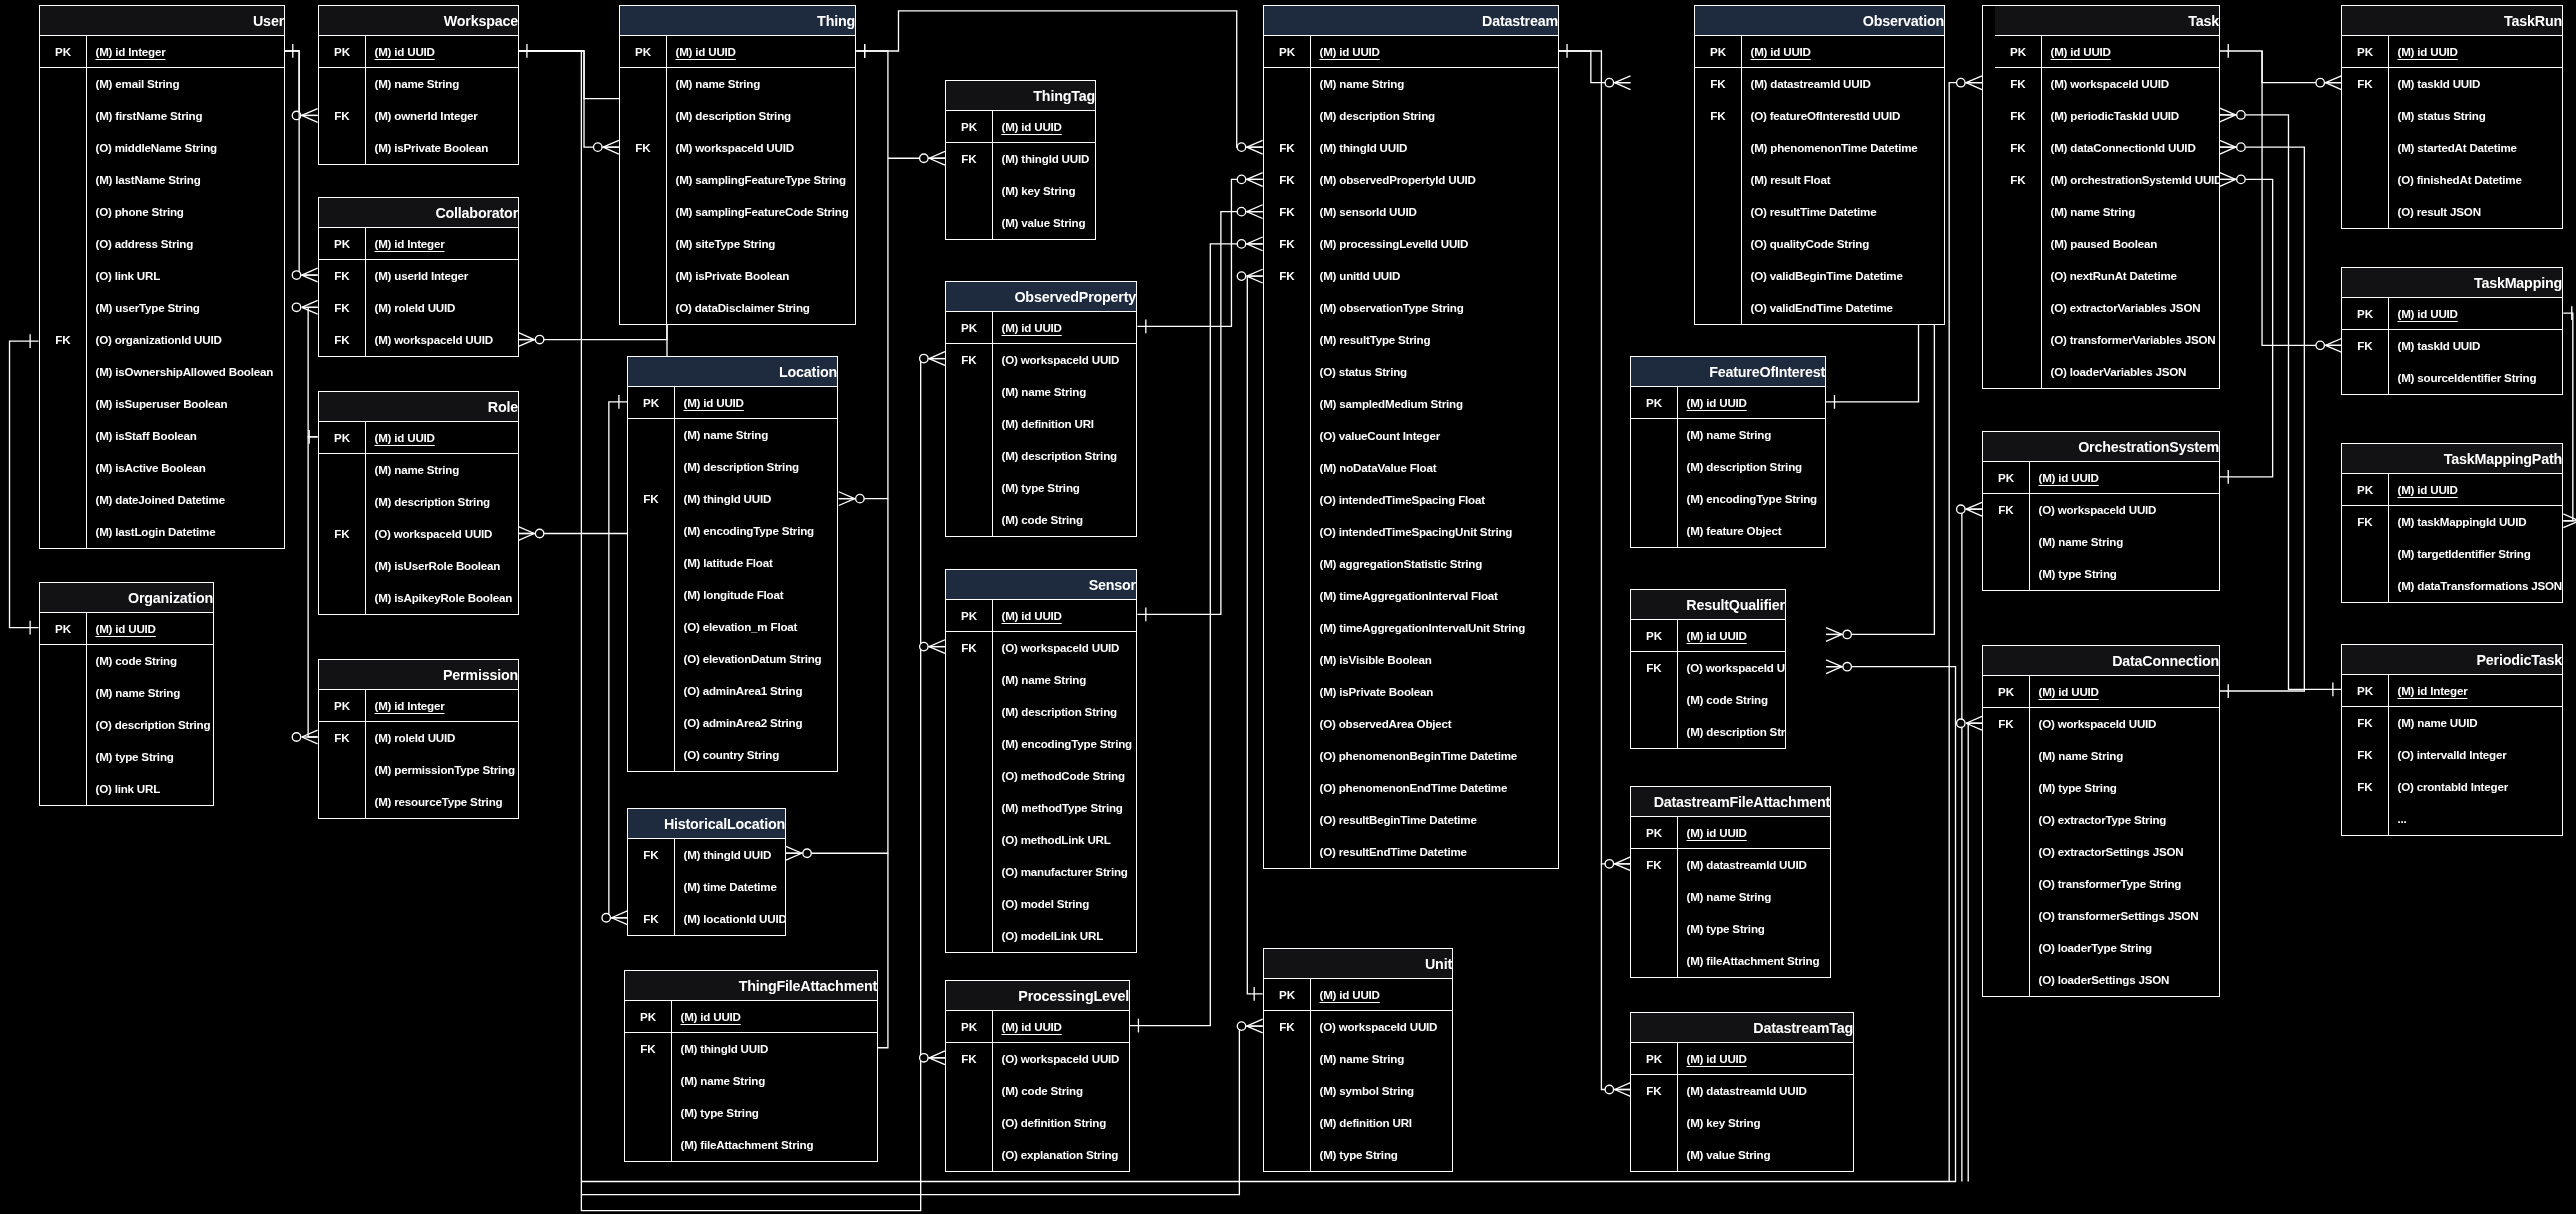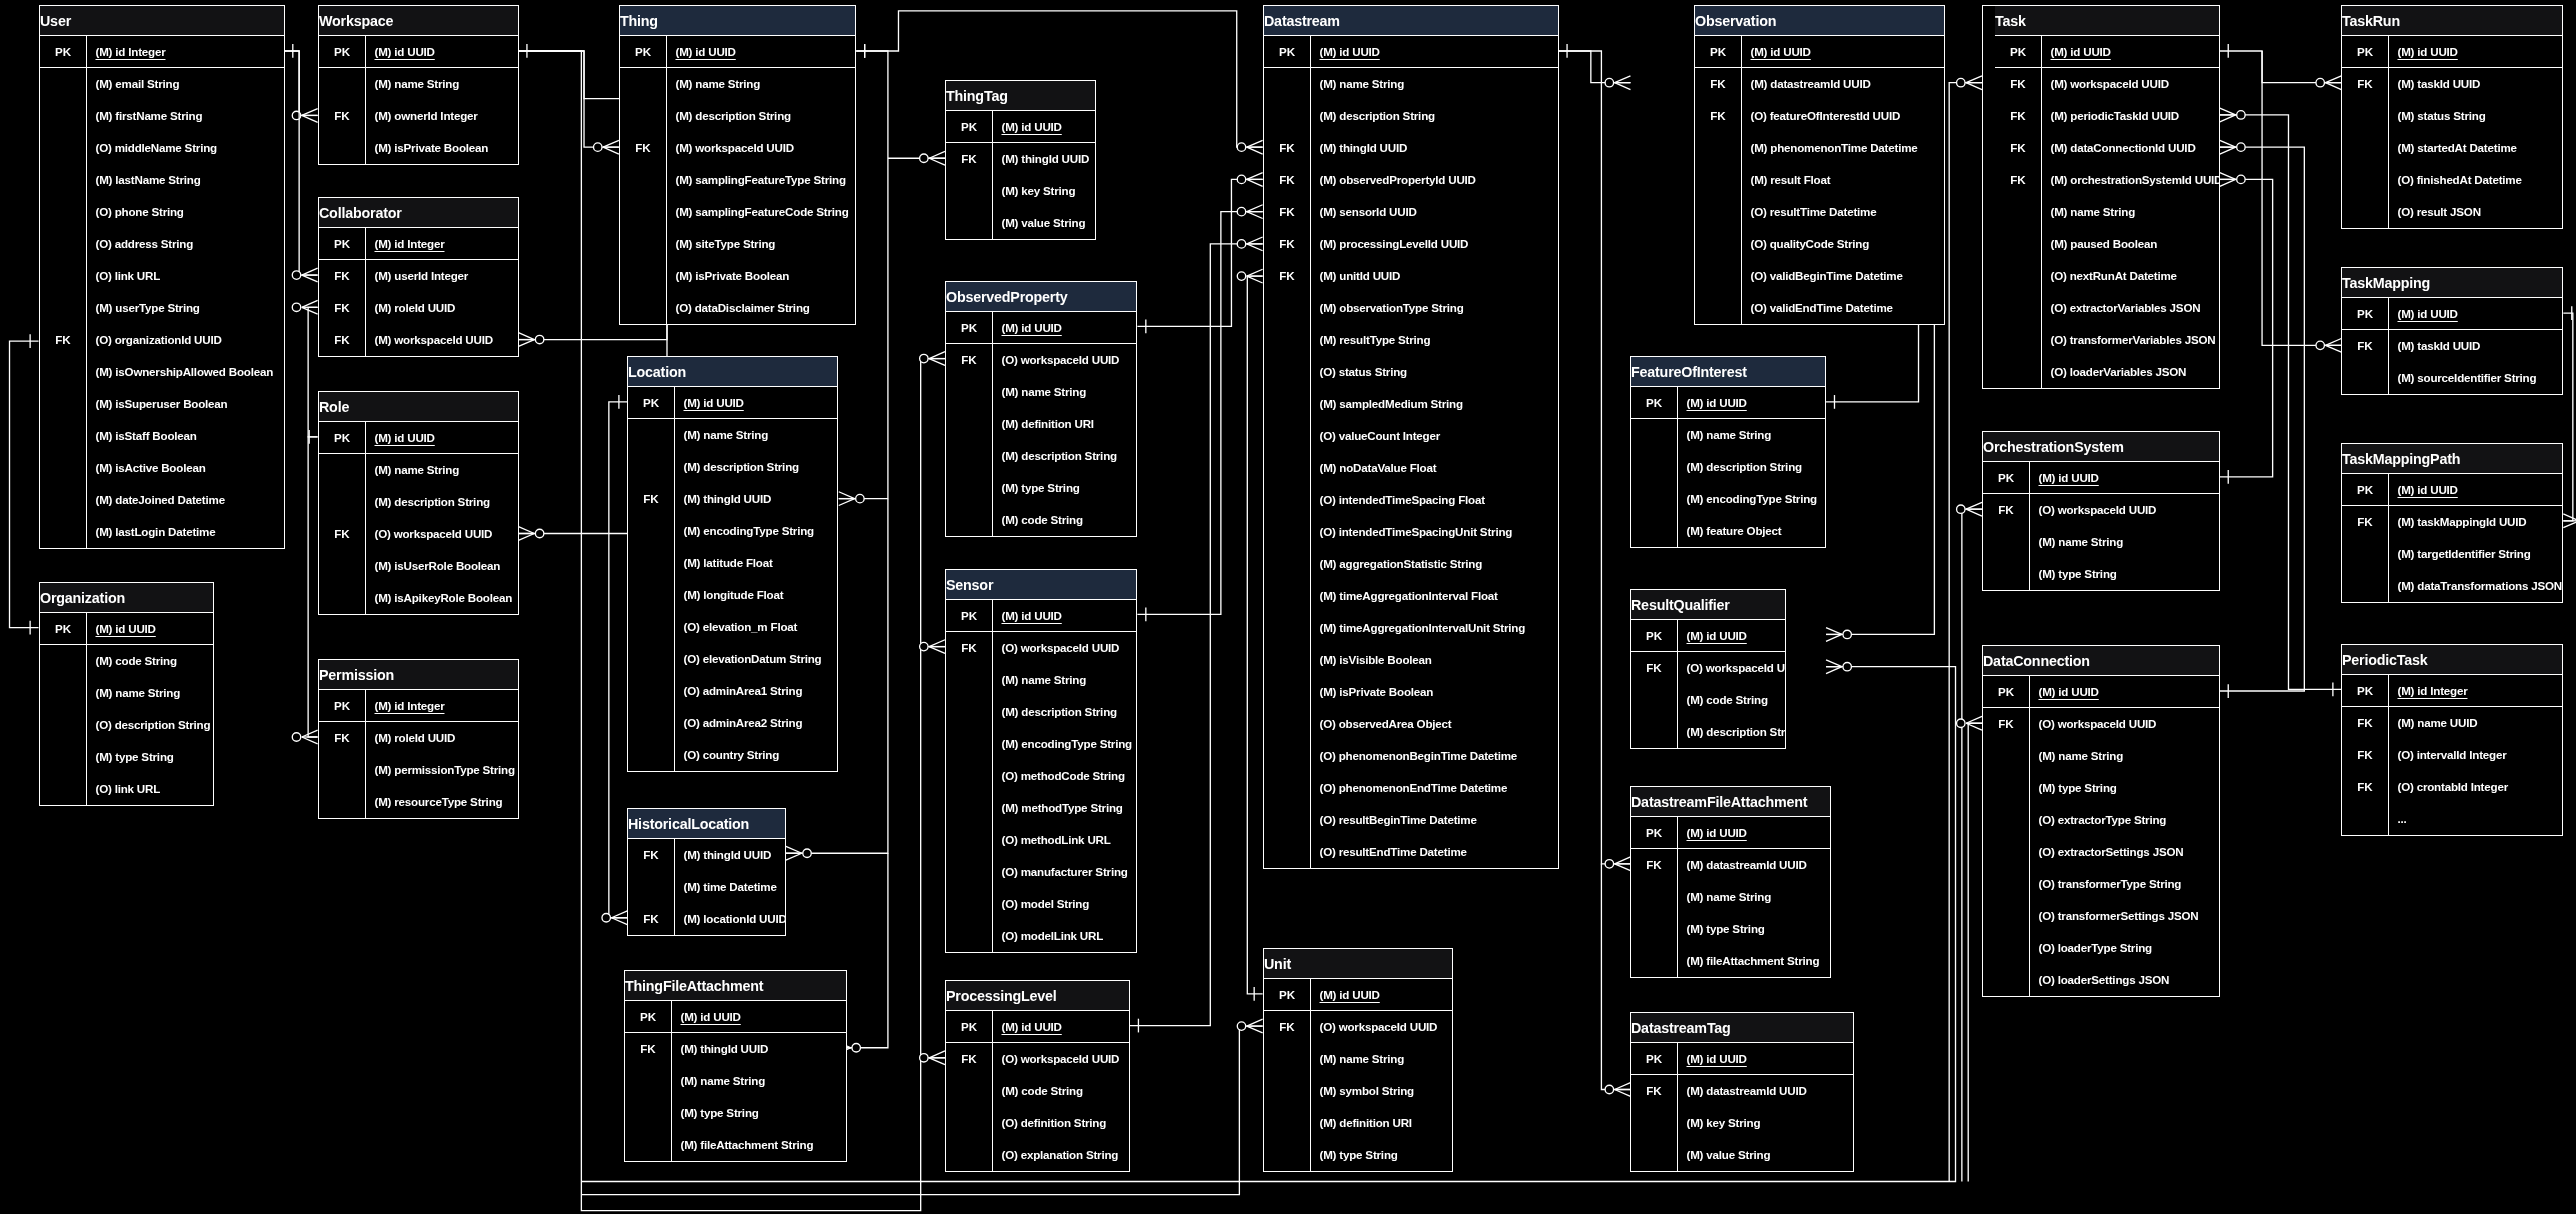--- a/index.html
+++ b/index.html
@@ -1,20 +1,20 @@
 <!DOCTYPE html>
 <html style="font-size:8.5px"><head>
 <meta charset="utf-8">
 <style>
   html,body{margin:0;padding:0;background:#000;}
   #canvas{position:relative;width:2576px;height:1215px;background:#000;overflow:hidden;
           font-family:"Liberation Sans","DejaVu Sans",sans-serif;}
   #wires{position:absolute;left:0;top:0;width:100%;height:100%;}
   .entity{position:absolute;background:#000;border:1.6px solid #fff;box-sizing:border-box;z-index:2;}
-  .entity-header{height:30px;line-height:30px;text-align:left;color:#fff;font-size:14.3px;
+  .entity-header{height:30px;line-height:30px;text-align:right;color:#fff;font-size:14.3px;
                  font-weight:bold;border-bottom:1.6px solid #fff;box-sizing:border-box;
                  letter-spacing:-0.2px;white-space:nowrap;overflow:hidden;}
   .hdr-dark{background:#121214;}
   .hdr-navy{background:#1e2a3d;}
   .erow{display:flex;height:32px;box-sizing:border-box;}
   .erow.pk{border-bottom:1.6px solid #fff;}
   .ekey{width:47px;flex:0 0 47px;border-right:1.6px solid #fff;box-sizing:border-box;
         color:#fff;font-size:11.6px;font-weight:bold;text-align:center;line-height:31px;}
   .eattr{flex:1;color:#fff;font-size:11.6px;font-weight:bold;line-height:31px;
          padding-left:8.5px;letter-spacing:-0.2px;white-space:nowrap;overflow:hidden;}
@@ -506,21 +506,21 @@
       </div>
       <div class="erow">
         <span class="ekey"></span>
         <span class="eattr">(M) time Datetime</span>
       </div>
       <div class="erow">
         <span class="ekey">FK</span>
         <span class="eattr">(M) locationId UUID</span>
       </div>
     </div>
-    <div class="entity" style="left: 624px; top: 970px; width: 223px;">
+    <div class="entity" style="left: 624px; top: 970px; width: 254px;">
       <div class="entity-header hdr-dark">ThingFileAttachment</div>
       <div class="erow pk">
         <span class="ekey">PK</span>
         <span class="eattr">(M) id UUID</span>
       </div>
       <div class="erow">
         <span class="ekey">FK</span>
         <span class="eattr">(M) thingId UUID</span>
       </div>
       <div class="erow">

